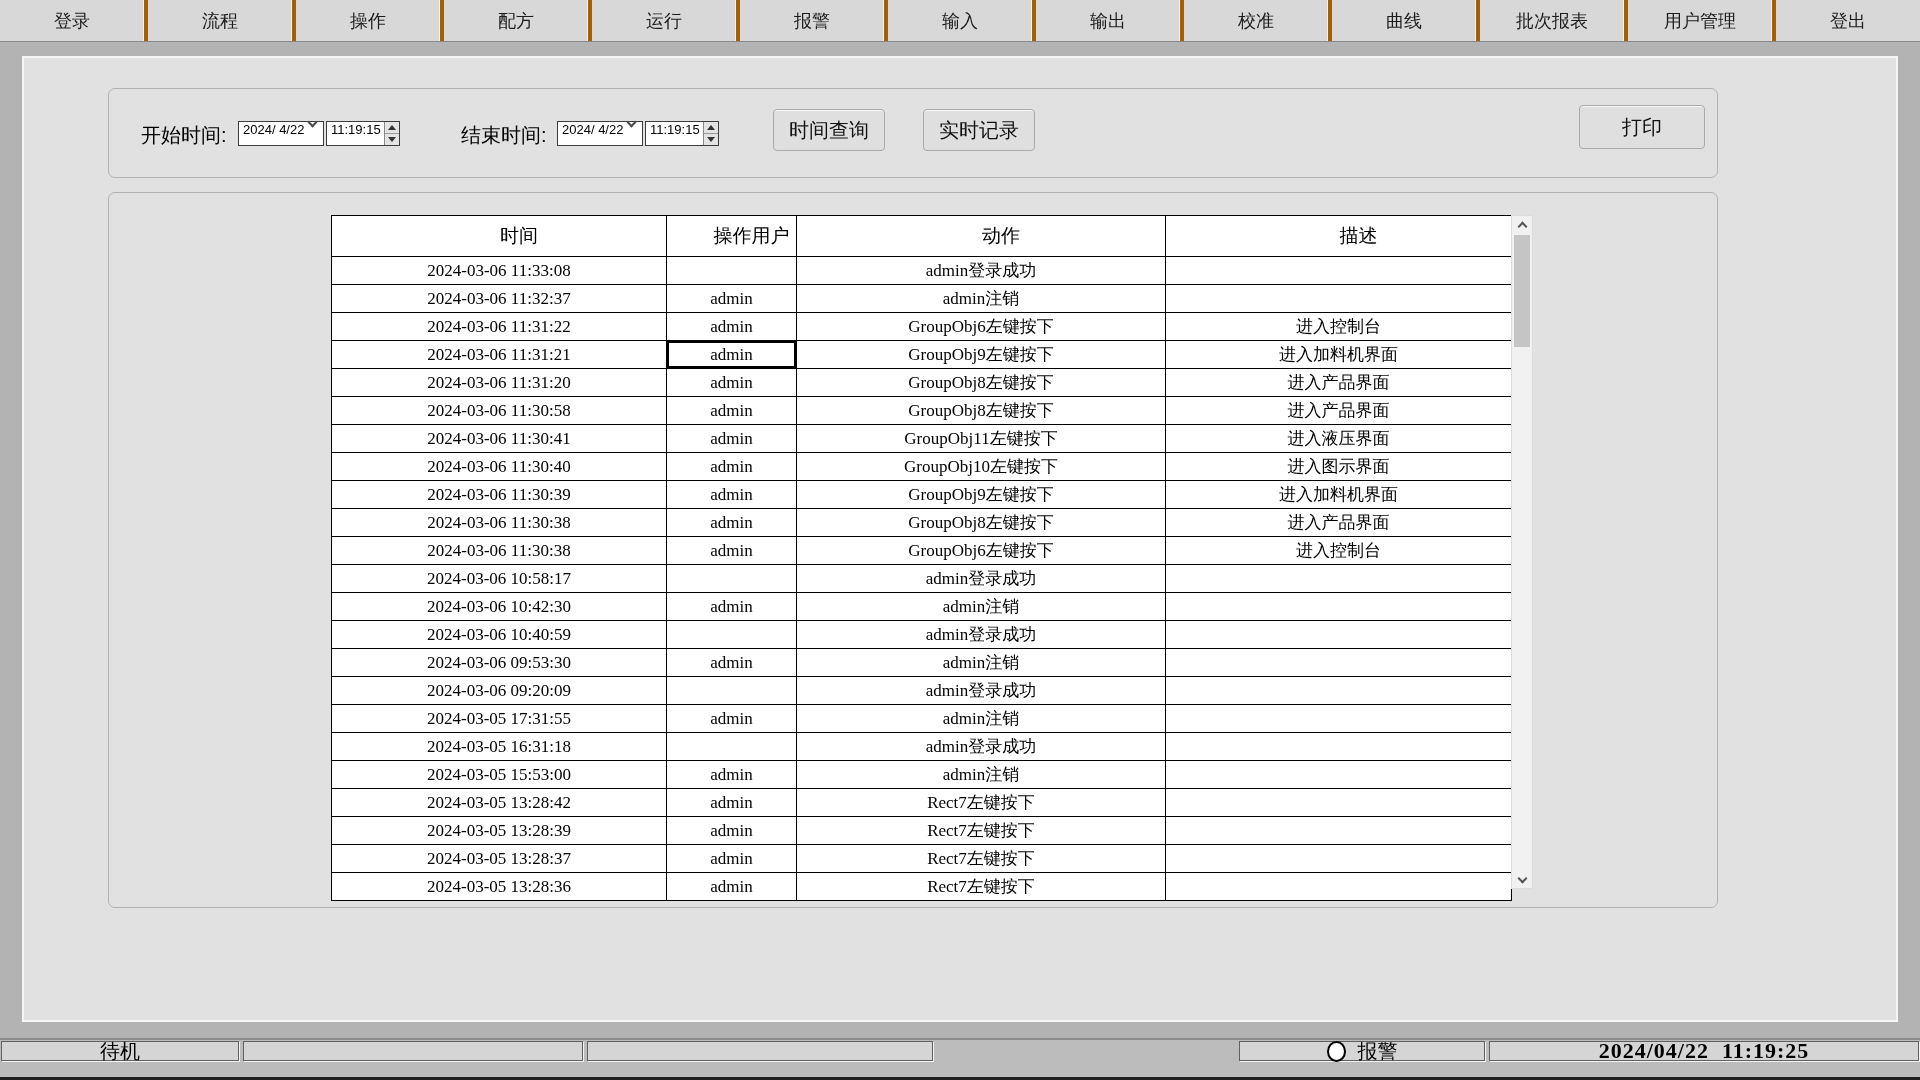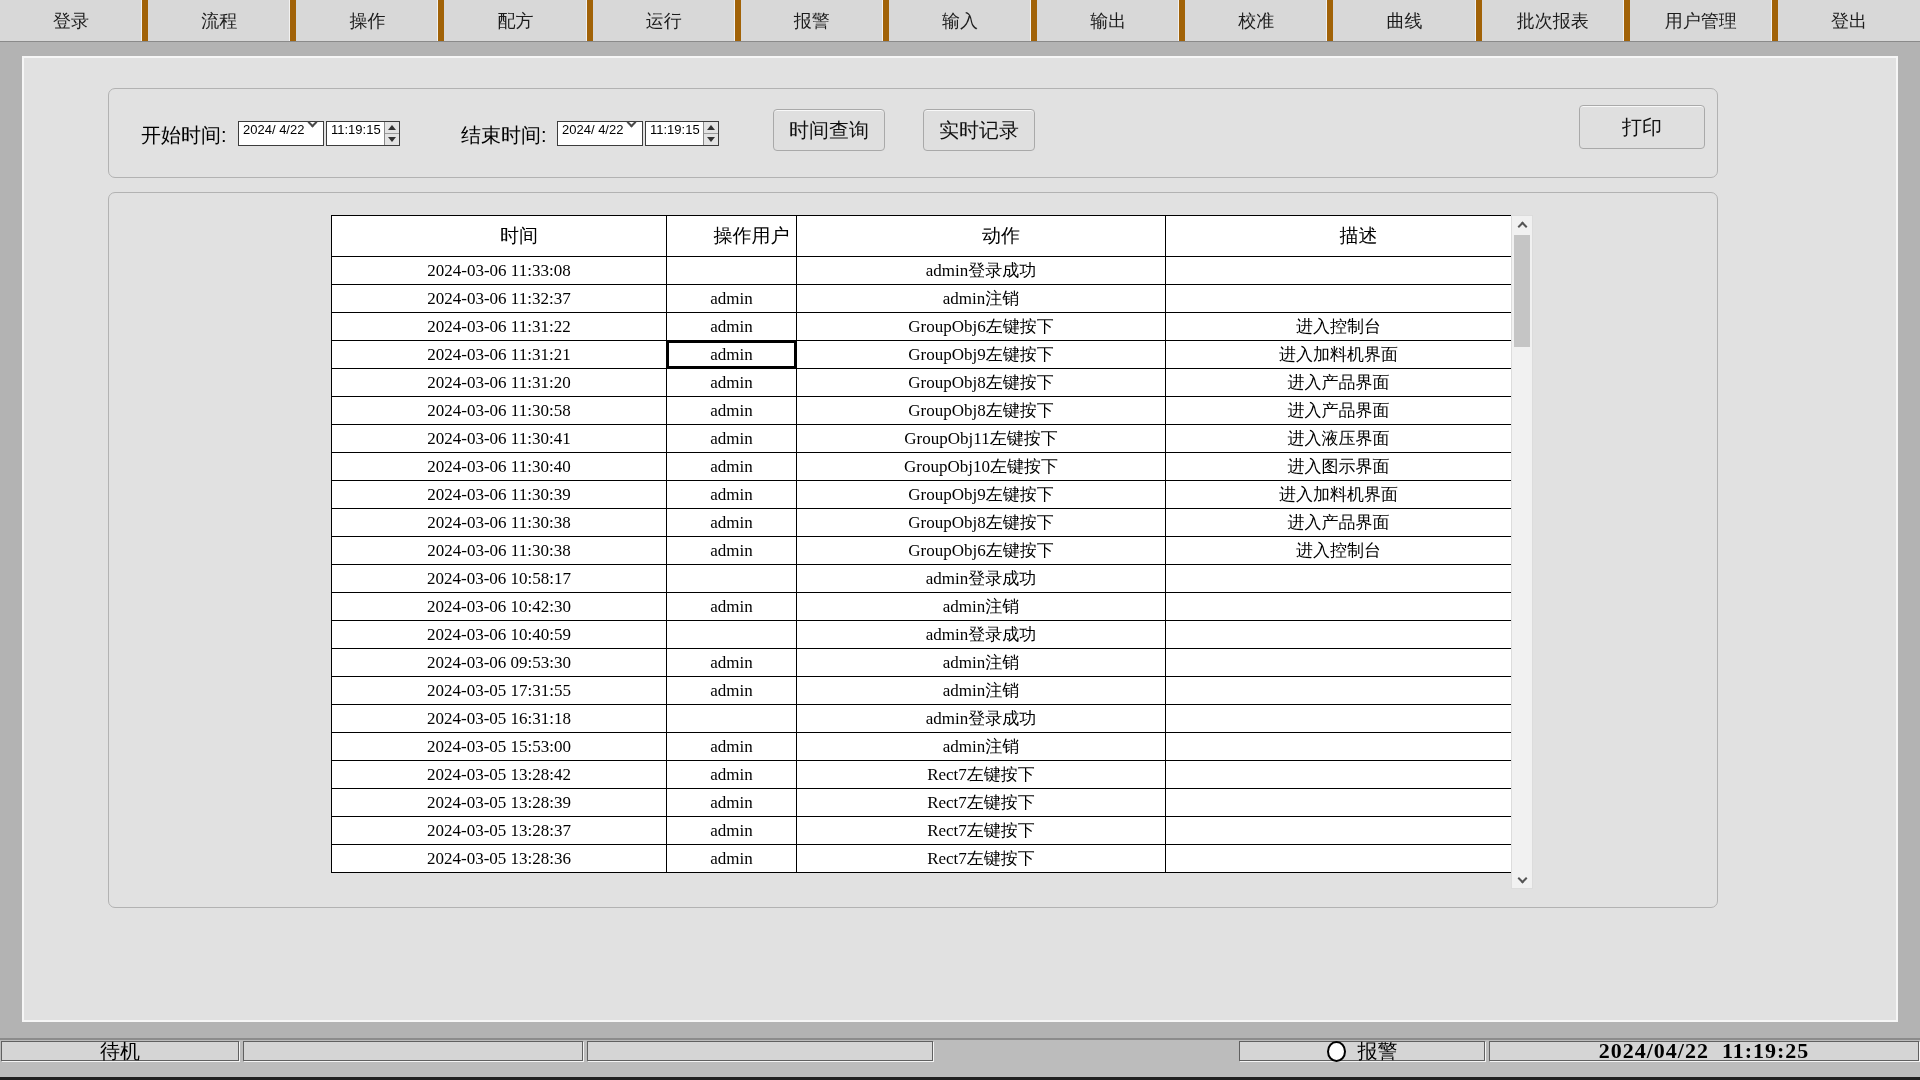--- a/index.html
+++ b/index.html
@@ -3,21 +3,21 @@
 <meta charset="utf-8">
 <style>
   * { margin:0; padding:0; box-sizing:border-box; }
   html,body { width:1920px; height:1080px; overflow:hidden; background:#b3b3b3;
     font-family:"Liberation Sans","DejaVu Sans",sans-serif; }
 
   
   .menubar { position:absolute; left:0; top:0; width:1920px; height:42px;
     display:flex; background:#cfcfcf; border-bottom:1px solid #8a8a8a; }
   .menu-item { flex:1 1 0; display:flex; align-items:center; justify-content:center;
-    background:#d8d8d8; border-right:6px solid #a16207; box-shadow:inset -1px 0 0 #f2f2f2;
+    background:#d8d8d8; border-right:4px solid #a16207; box-shadow:inset -1px 0 0 #f2f2f2;
     font-size:18px; color:#1c1c1c; cursor:default; }
   .menu-item:last-child { border-right:none; box-shadow:none; }
 
   
   .panel { position:absolute; left:22px; top:56px; width:1876px; height:966px;
     background:#e1e1e1; border:2px solid #f6f6f6; }
 
   .groupbox { position:absolute; border:1px solid #b2b2b2; border-radius:7px; }
   .gb-filter { left:84px; top:30px; width:1610px; height:90px; }
   .gb-table  { left:84px; top:134px; width:1610px; height:716px; }
@@ -250,20 +250,26 @@
             <td class="c2">admin登录成功</td>
             <td class="c3"></td>
           </tr>
           <tr>
             <td class="c0">2024-03-06 09:53:30</td>
             <td class="c1">admin</td>
             <td class="c2">admin注销</td>
             <td class="c3"></td>
           </tr>
           <tr>
+            <td class="c0">2024-03-06 09:20:09</td>
+            <td class="c1"></td>
+            <td class="c2">admin登录成功</td>
+            <td class="c3"></td>
+          </tr>
+          <tr>
             <td class="c0">2024-03-05 17:31:55</td>
             <td class="c1">admin</td>
             <td class="c2">admin注销</td>
             <td class="c3"></td>
           </tr>
           <tr>
             <td class="c0">2024-03-05 16:31:18</td>
             <td class="c1"></td>
             <td class="c2">admin登录成功</td>
             <td class="c3"></td>

